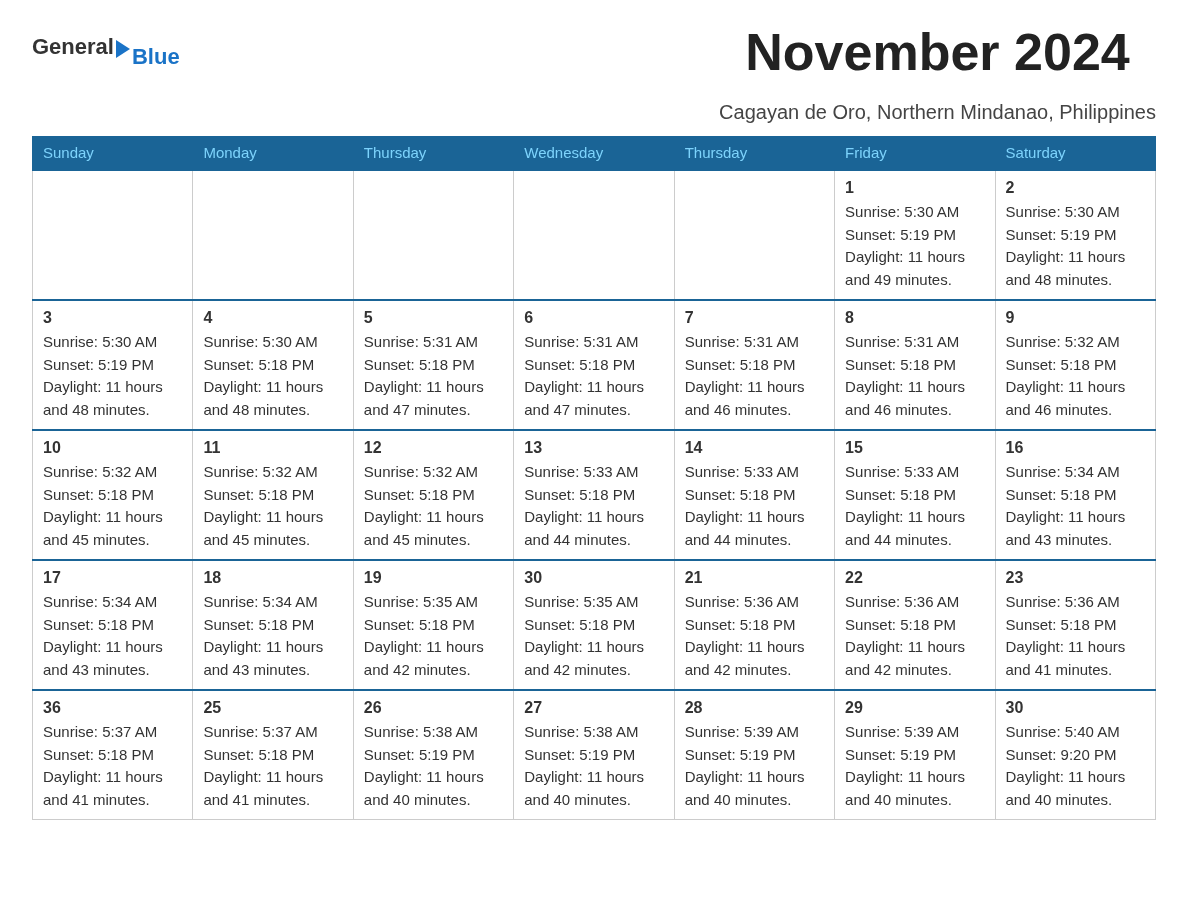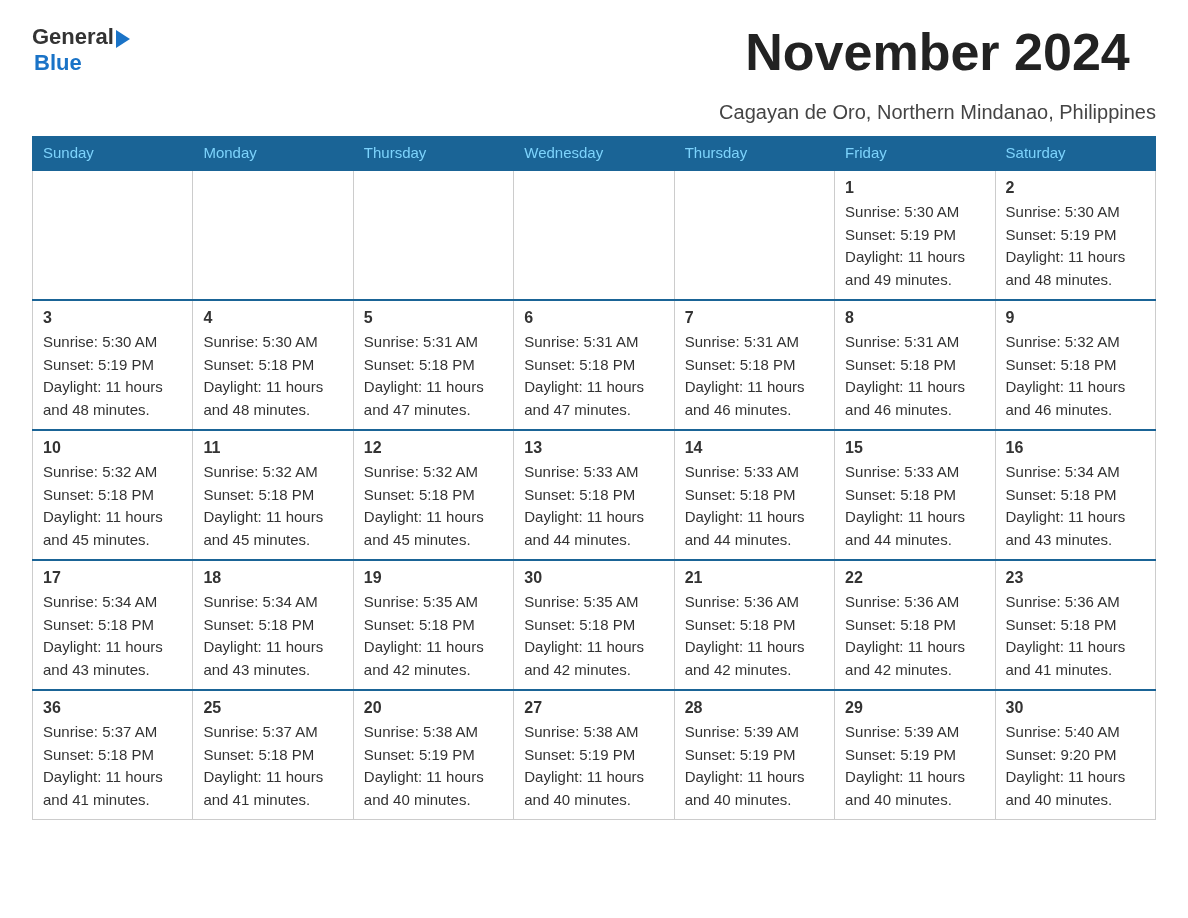--- a/index.html
+++ b/index.html
@@ -25,31 +25,32 @@
       width: 0;
       height: 0;
       border-left: 14px solid #1a73c7;
       border-top: 9px solid transparent;
       border-bottom: 9px solid transparent;
       margin-left: 2px;
       margin-top: 4px;
     }
     .logo-wrapper {
       display: flex;
-      flex-direction: column;
+      flex-direction: row;
     }
     .logo-line1 {
       display: flex;
       align-items: center;
     }
     .logo-line2 {
       font-size: 22px;
       font-weight: bold;
       color: #1a73c7;
       margin-left: 2px;
+      margin-top: 20px;
     }
     .title-area {
       text-align: center;
     }
     .month-title {
       font-size: 52px;
       font-weight: bold;
       color: #222;
       line-height: 1.1;
     }
@@ -292,21 +293,21 @@
 Sunset: 5:18 PM
 Daylight: 11 hours and 41 minutes.</div>
         </td>
         <td>
           <span class="day-number">25</span>
           <div class="day-info">Sunrise: 5:37 AM
 Sunset: 5:18 PM
 Daylight: 11 hours and 41 minutes.</div>
         </td>
         <td>
-          <span class="day-number">20</span>
+          <span class="day-number">26</span>
           <div class="day-info">Sunrise: 5:38 AM
 Sunset: 5:19 PM
 Daylight: 11 hours and 40 minutes.</div>
         </td>
         <td>
           <span class="day-number">27</span>
           <div class="day-info">Sunrise: 5:38 AM
 Sunset: 5:19 PM
 Daylight: 11 hours and 40 minutes.</div>
         </td>

